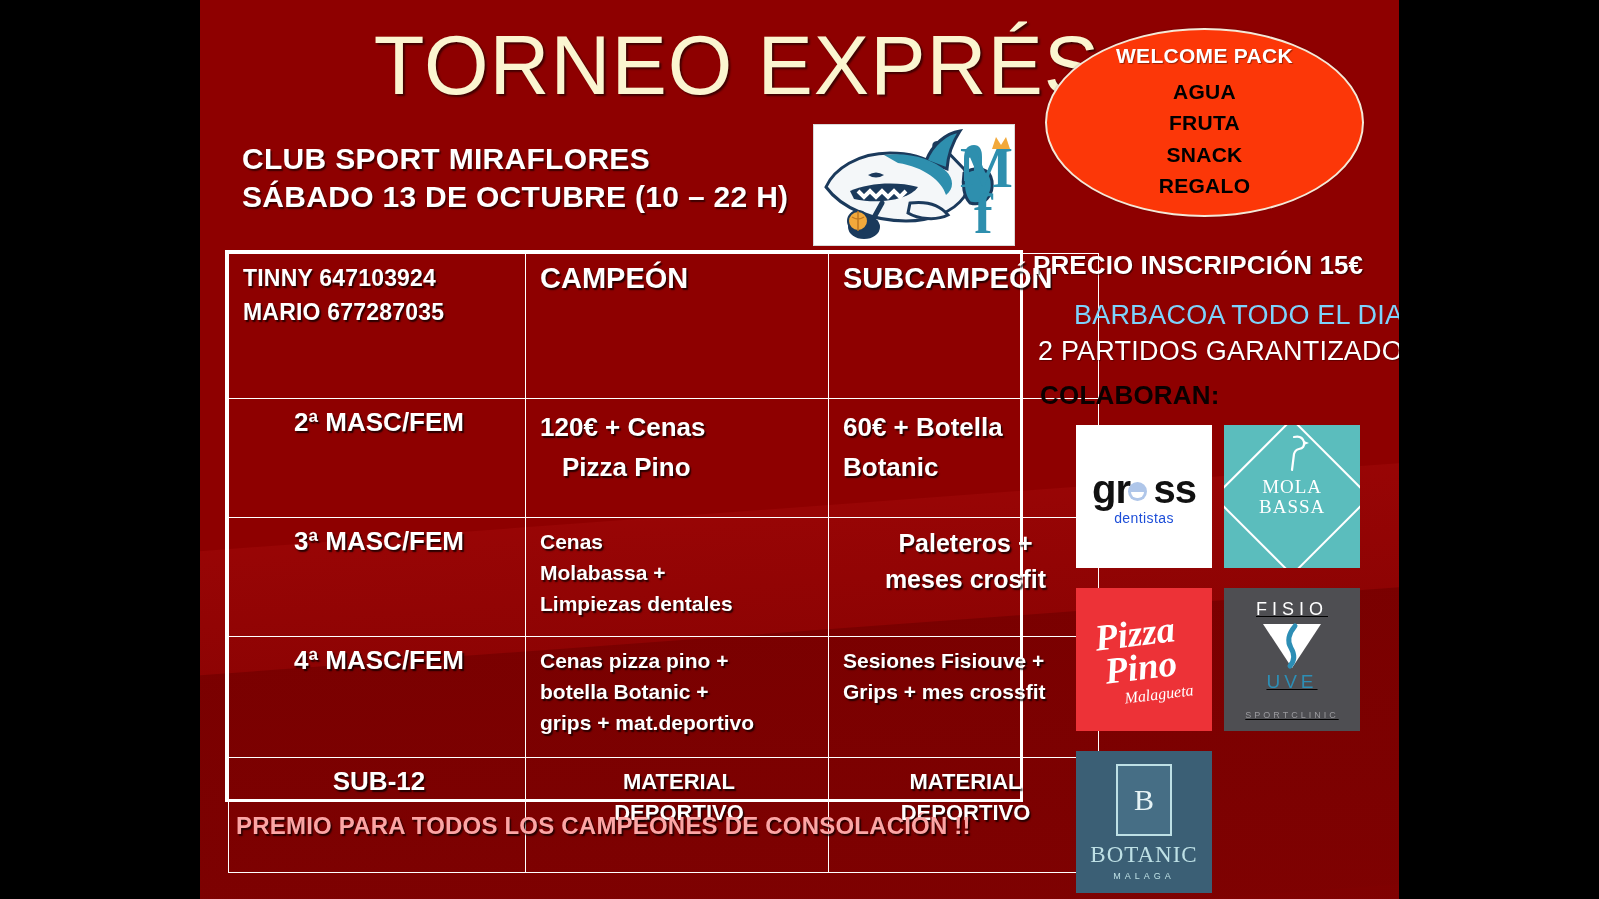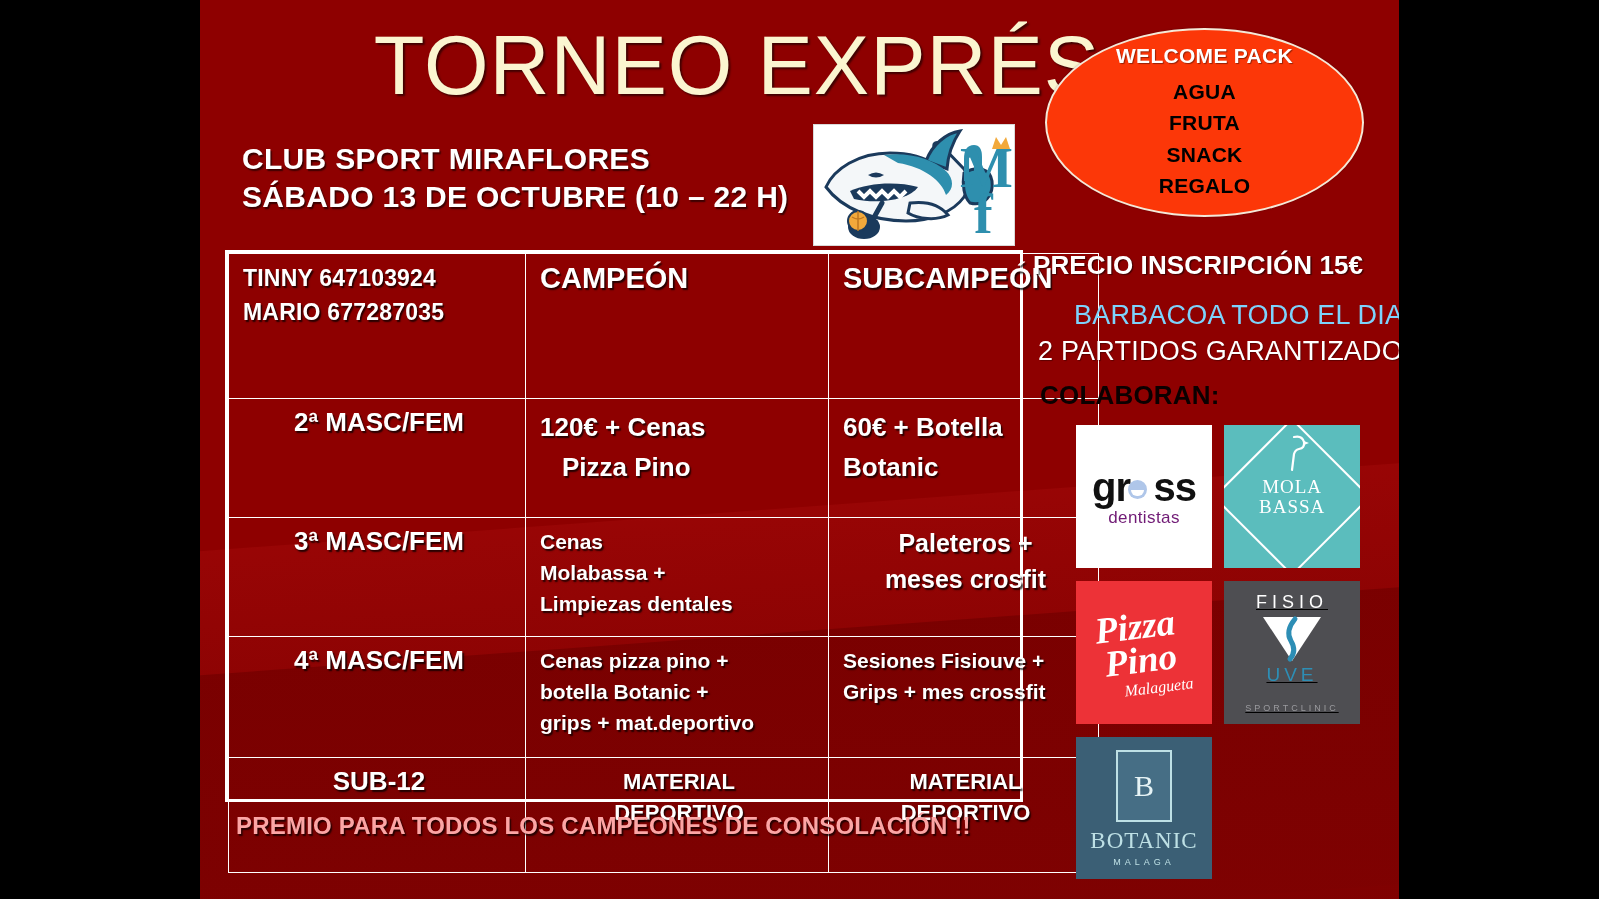--- a/index.html
+++ b/index.html
@@ -131,35 +131,35 @@
   }
   #colaboran{
     left:840px;top:380px;
     font-size:26px;font-weight:bold;color:#0B0000;letter-spacing:.2px;white-space:nowrap;
   }
 
   
   #sponsors{
     left:868px;top:425px;width:286px;height:442px;
     display:grid;grid-template-columns:136px 136px;grid-template-rows:143px 143px 142px;
-    gap:13px 12px;
+    gap:20px 12px;
     padding-left:8px;
   }
   .sp{position:relative;overflow:hidden;display:flex;align-items:center;justify-content:center;}
   .sp-gross{background:#ffffff;}
   .sp-mola{background:#5BBDBD;}
   .sp-pizza{background:#ED3237;}
   .sp-fisio{background:#4E4E52;text-decoration:underline;}
   .sp-apolo{background:#EC1C28;}
   .sp-botanic{background:#3B5F75;}
 
   
   .gross-wrap{text-align:center;line-height:1;}
   .gross-word{font-size:40px;font-weight:bold;color:#111;letter-spacing:-1px;position:relative;display:inline-block;}
-  .gross-sub{font-size:17px;color:#701a75;letter-spacing:.4px;margin-top:2px;}
+  .gross-sub{font-size:14px;color:#1d4ed8;letter-spacing:.4px;margin-top:2px;}
   .gross-smile{
     position:absolute;left:36px;top:13px;width:19px;height:19px;border-radius:50%;
     background:#AFC6E9;
   }
   .gross-smile::after{
     content:"";position:absolute;left:3px;top:10px;width:13px;height:6px;
     background:#fff;border-radius:0 0 8px 8px;
   }
 
   

